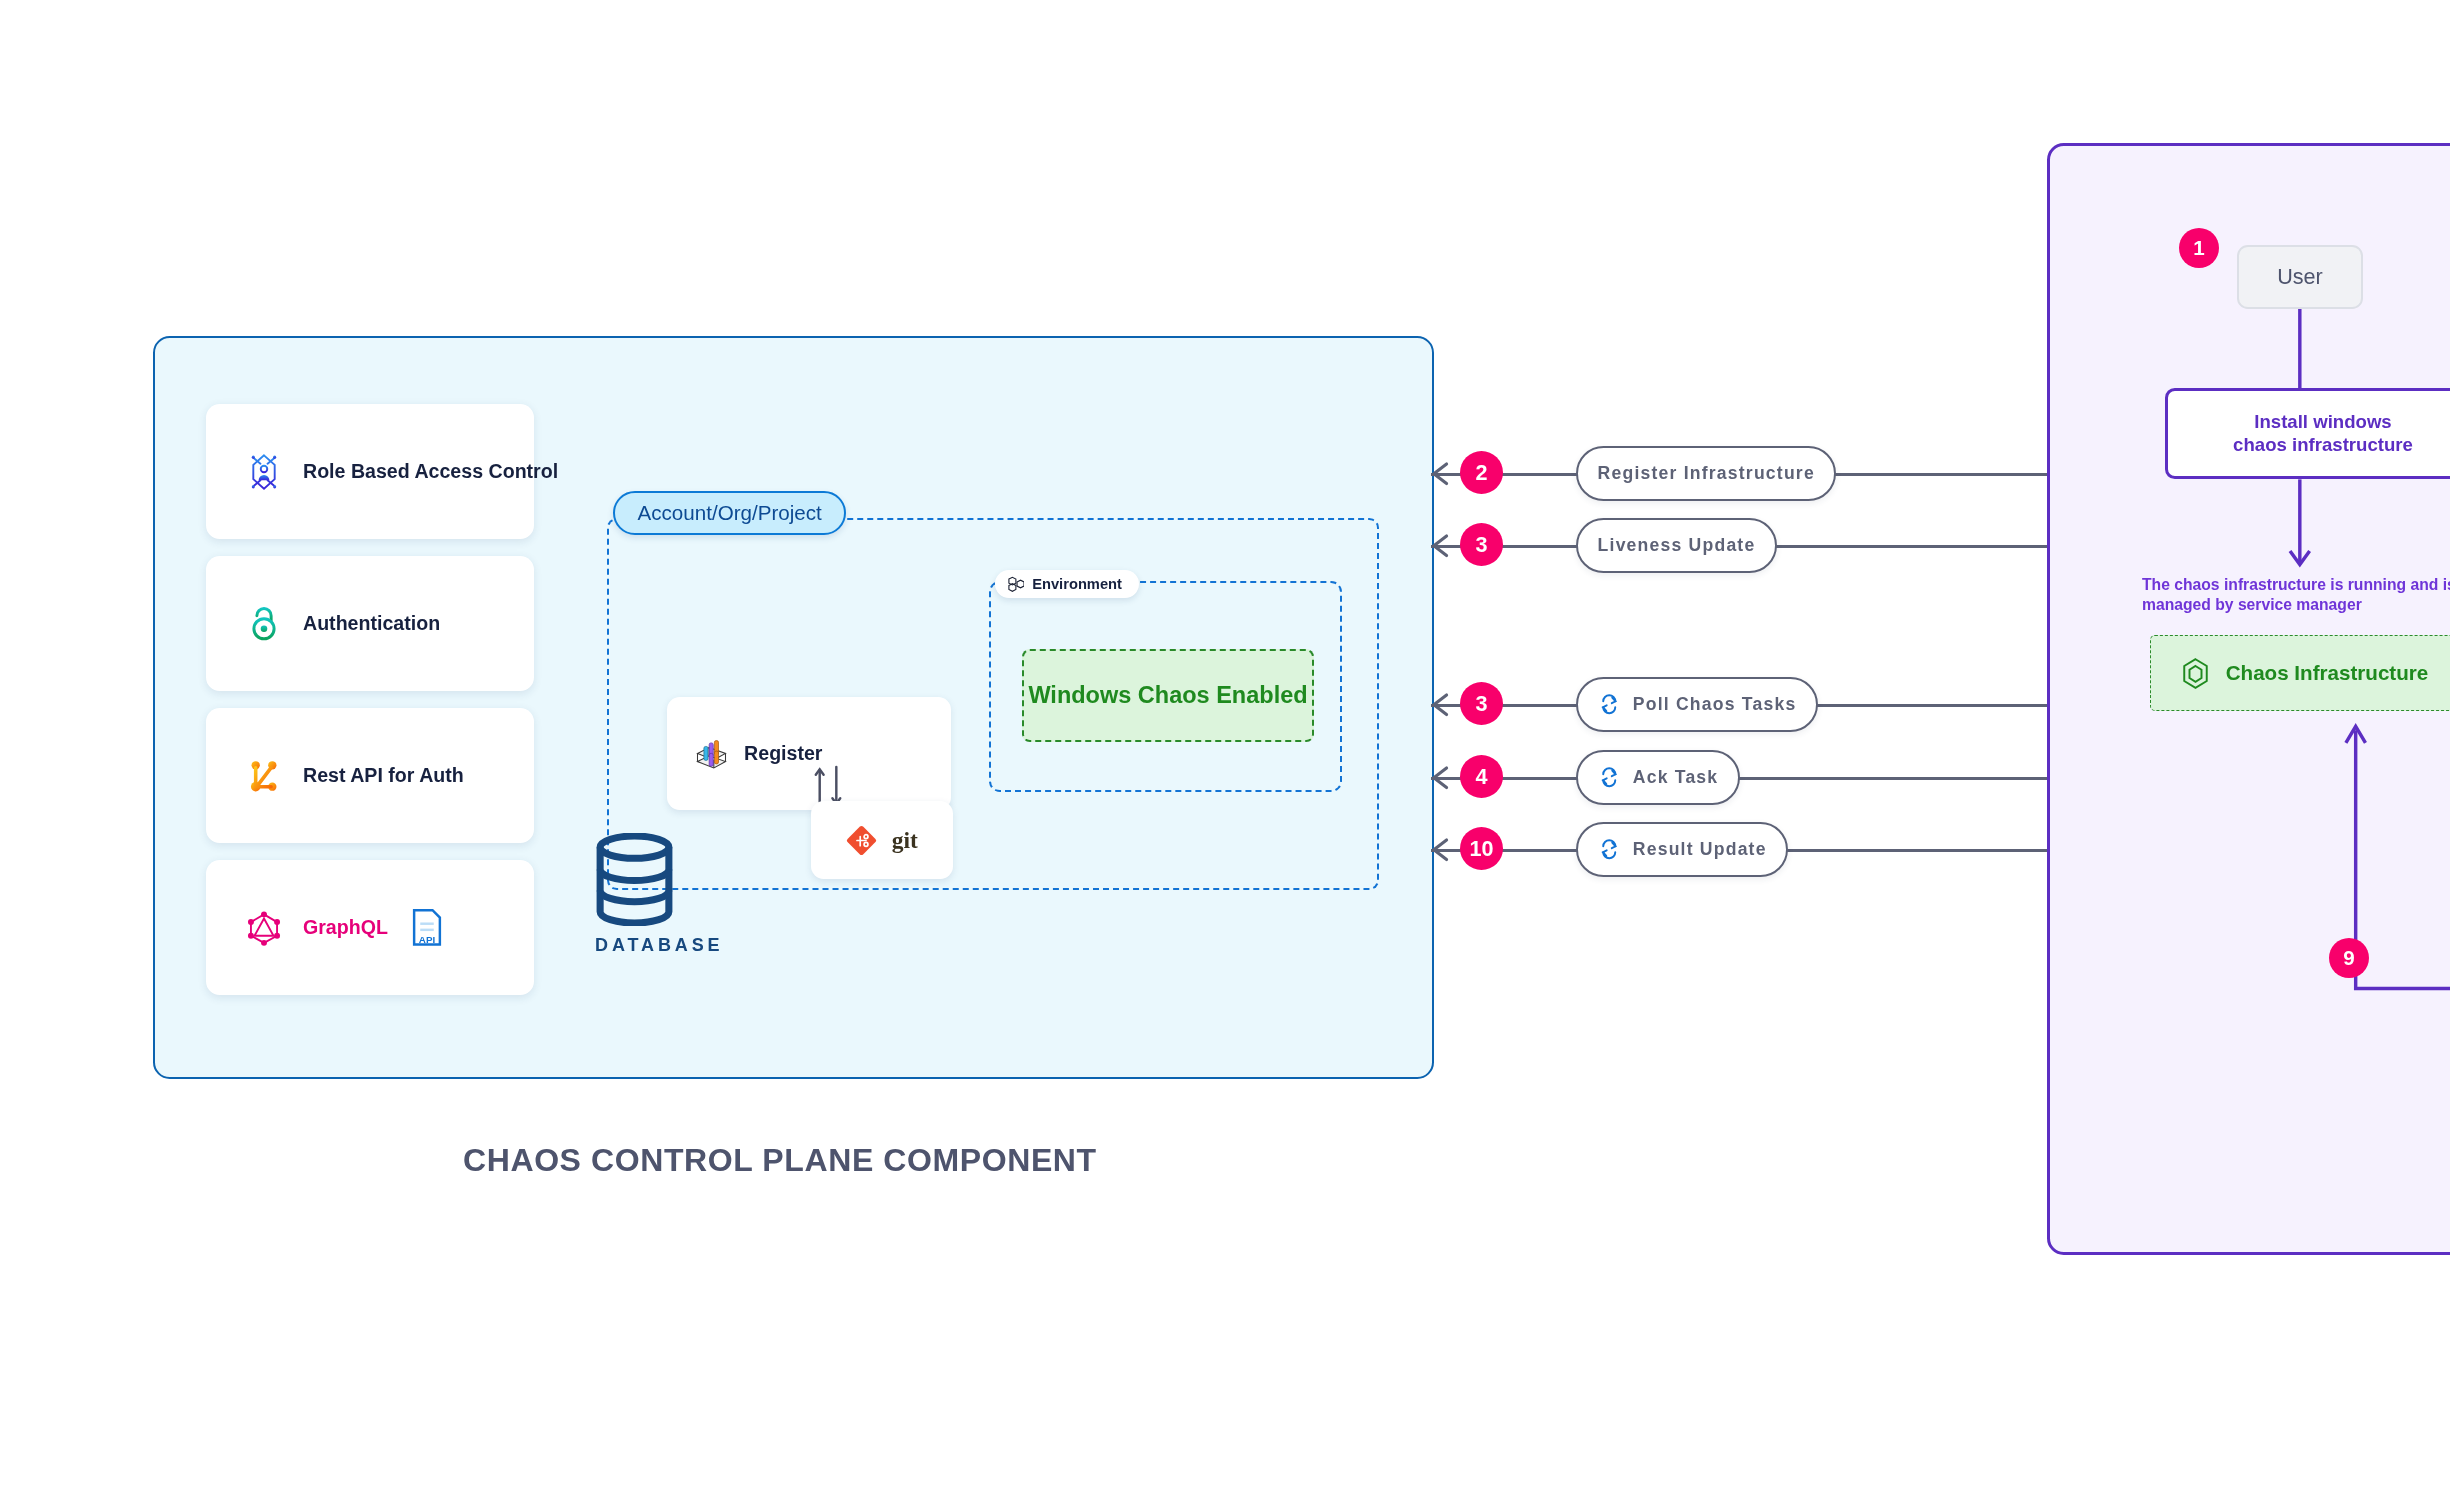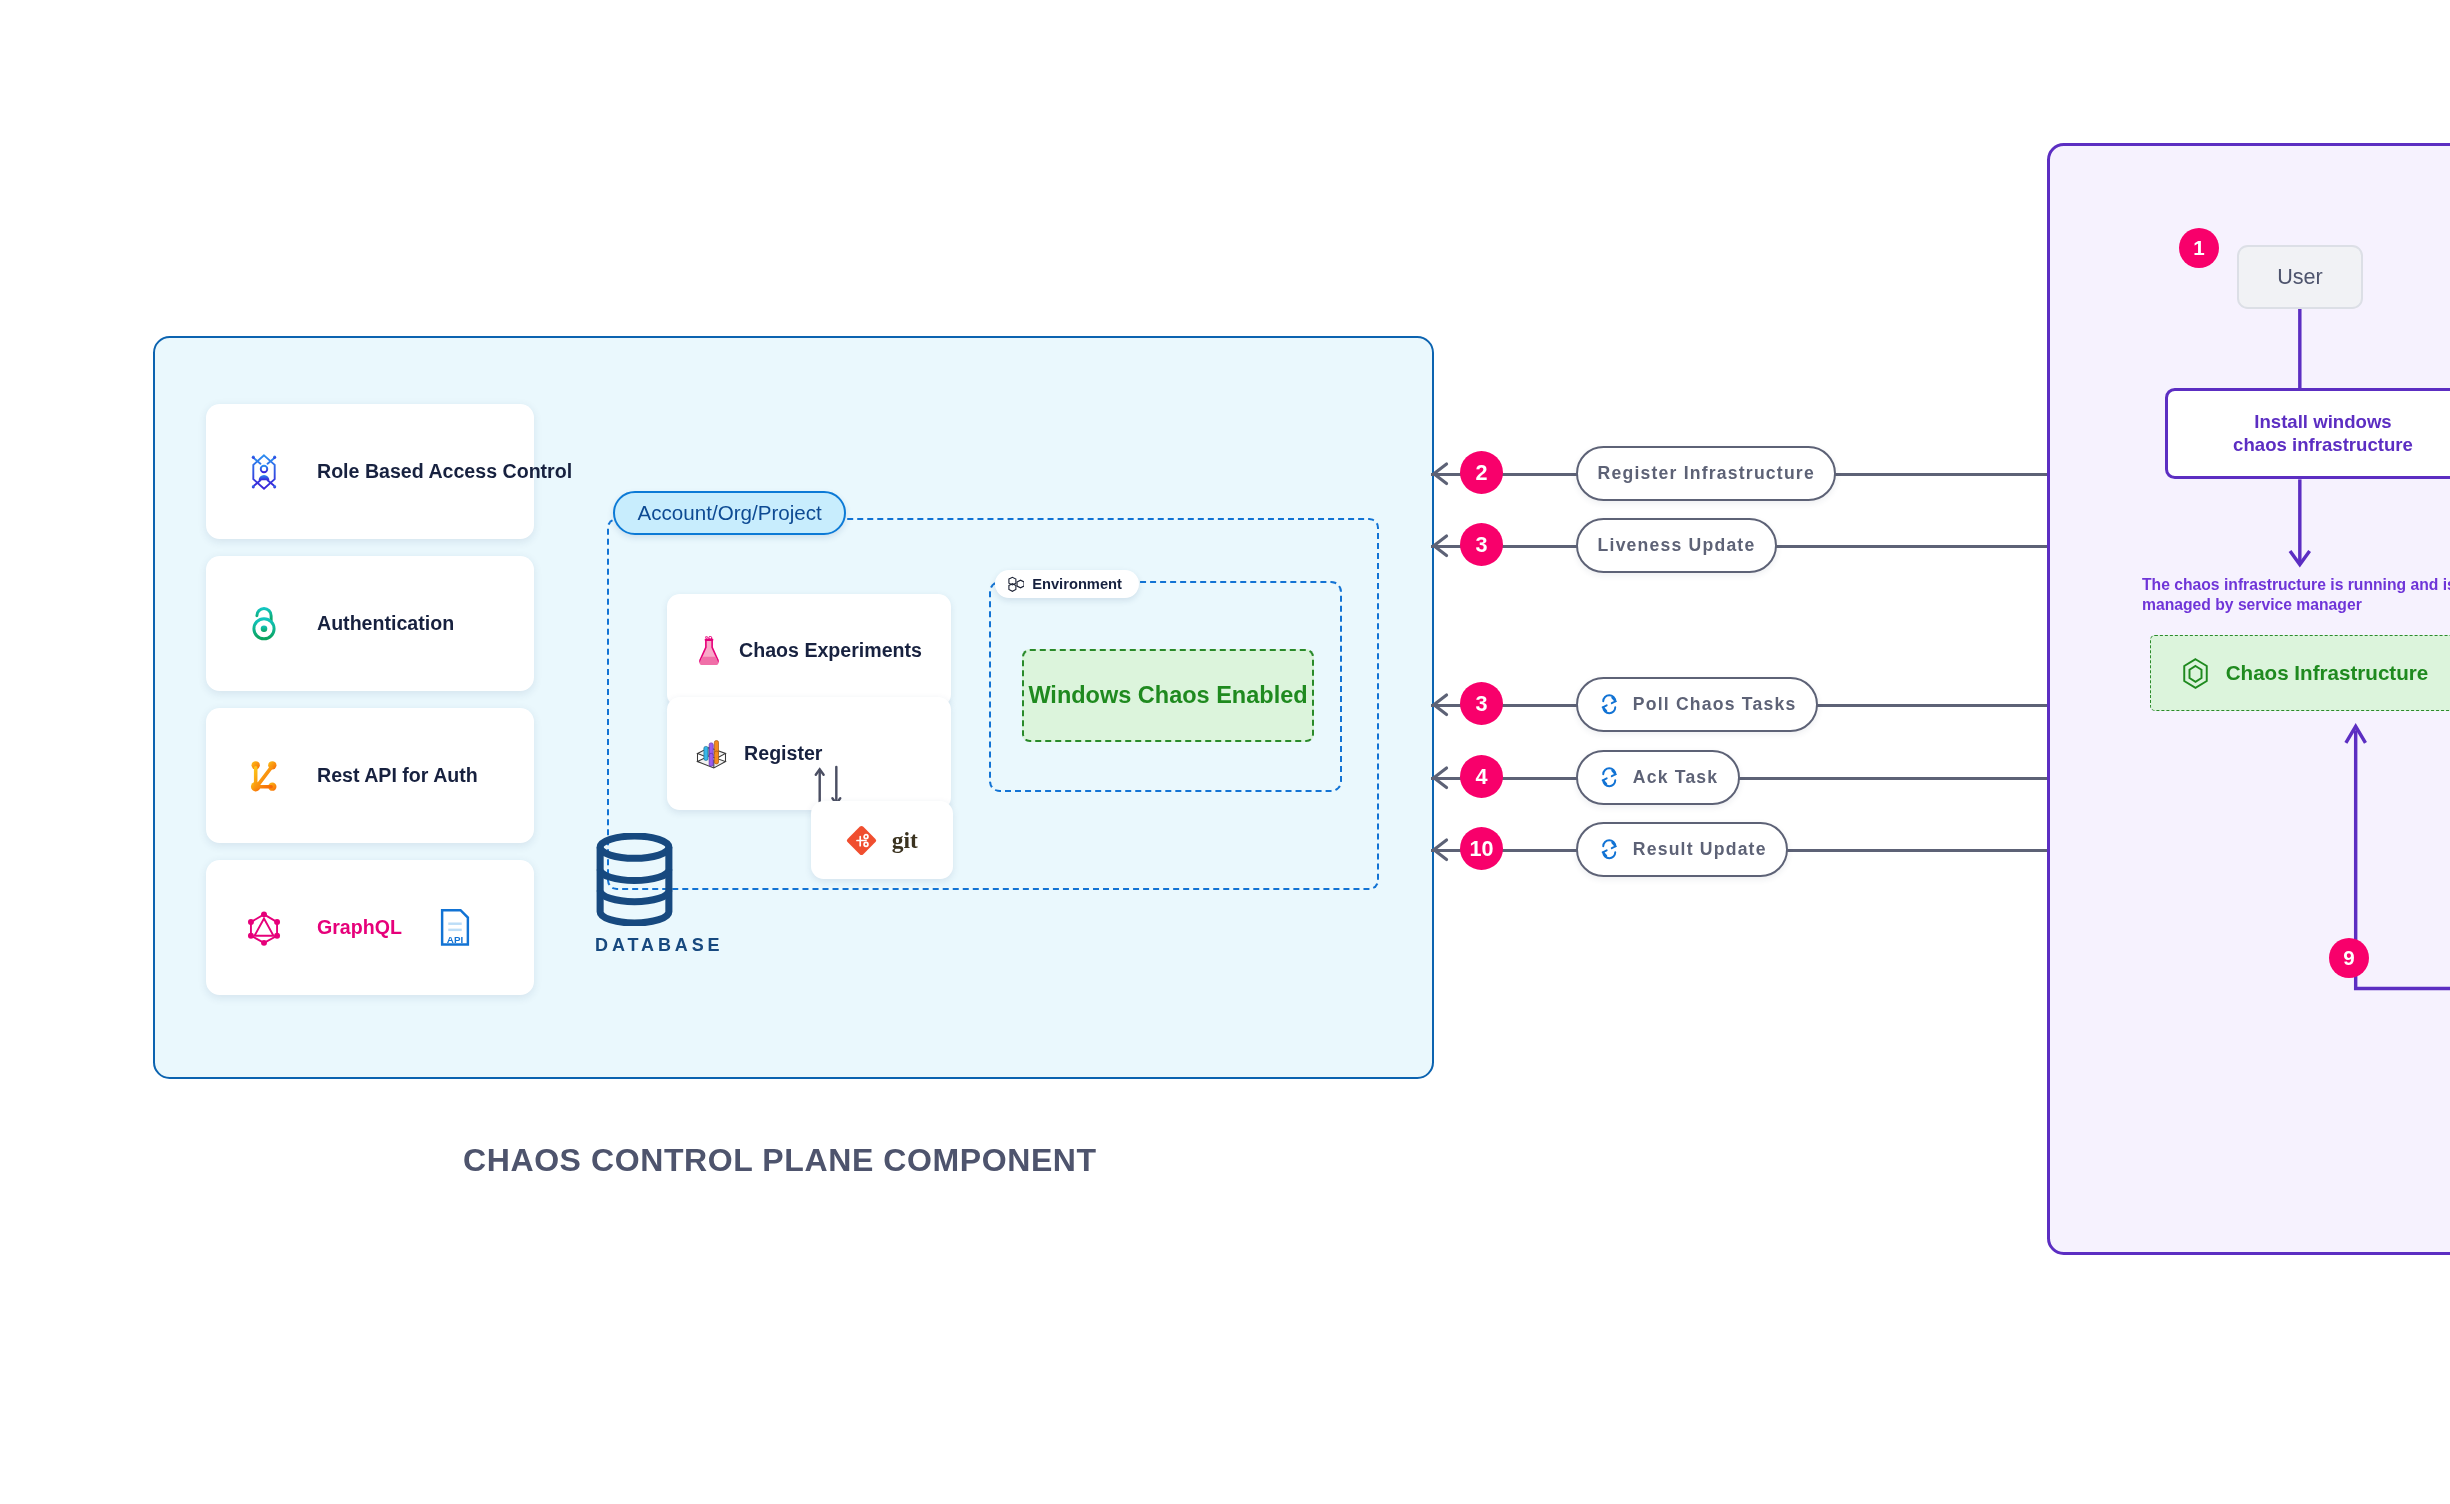--- a/index.html
+++ b/index.html
@@ -32,21 +32,21 @@
     color: #4e546d; white-space: nowrap;
   }
   #title-control { left: 463px; top: 1142px; }
 
   
   .svc-card {
     position: absolute; left: 206px;
     width: 328px; height: 135px;
     background: #ffffff; border-radius: 13.7px;
     box-shadow: 0 2.9px 8.8px rgba(25,60,110,.10);
-    display: flex; align-items: center; padding-left: 39px; gap: 34px; text-align: center;
+    display: flex; align-items: center; padding-left: 39px; gap: 20px; text-align: center;
   }
   .svc-label { font-size: 19.6px; font-weight: bold; color: #17213f; white-space: nowrap; }
   #svc-0 { top: 404px; }
   #svc-1 { top: 556px; }
   #svc-2 { top: 708px; }
   #svc-3 { top: 860px; }
   .svc-ico { width: 38px; height: 38px; flex: 0 0 38px; display:block; }
 
   
   .aop-dash {
@@ -261,30 +261,20 @@
       <path d="M4 2 H34 L46 14 V58 H4 Z" fill="none" stroke="#1273d4" stroke-width="4"></path>
       <rect x="14" y="22" width="22" height="4" fill="#bcddf7"></rect>
       <rect x="14" y="32" width="22" height="4" fill="#bcddf7"></rect>
       <text x="25" y="56" font-family="Liberation Sans, sans-serif" font-size="16" font-weight="bold" fill="#1273d4" text-anchor="middle">API</text>
     </svg>
   </div>
 
   <div class="aop-dash"></div>
   <div class="aop-pill">Account/Org/Project</div>
 
-  <div class="inner-card" id="ic-chaosexp">
-    <svg style="width:30px;height:30px" viewBox="0 0 48 48">
-      <path d="M19 6 h10 v12 l9 20 a4 4 0 0 1 -3.6 6 H13.6 A4 4 0 0 1 10 38 l9 -20 Z" fill="#f9a8c8" stroke="#e6007a" stroke-width="2.6"></path>
-      <path d="M13.3 33 h21.4 l4 9 a3 3 0 0 1 -2.7 4.4 H12 a3 3 0 0 1 -2.7 -4.4 Z" fill="#f06fa8"></path>
-      <rect x="17" y="4" width="14" height="4" rx="2" fill="#e6007a"></rect>
-      <circle cx="26" cy="3" r="2.4" fill="none" stroke="#e6007a" stroke-width="1.6"></circle>
-      <circle cx="20" cy="2" r="1.5" fill="none" stroke="#e6007a" stroke-width="1.4"></circle>
-    </svg>
-    <span class="inner-label">Chaos Experiments</span>
-  </div>
 
   <div class="inner-card" id="ic-chaoshubs">
     <svg style="width:35px;height:32px" viewBox="0 0 60 54">
       <g stroke="#3a3a3a" stroke-width="1.8" fill="#f2f2f2">
         <path d="M6 26 L26 16 L54 26 L34 37 Z"></path>
         <path d="M6 40 L26 30 L54 40 L34 51 Z"></path>
         <path d="M6 26 V40 M54 26 V40 M26 16 V30 M34 37 V51"></path>
       </g>
       <rect x="17" y="14" width="7" height="24" rx="3" fill="#37b6e9" stroke="#1d6f90" stroke-width="1.2"></rect>
       <rect x="26" y="8" width="7" height="24" rx="3" fill="#9b5cf0" stroke="#5a2fa0" stroke-width="1.2"></rect>

